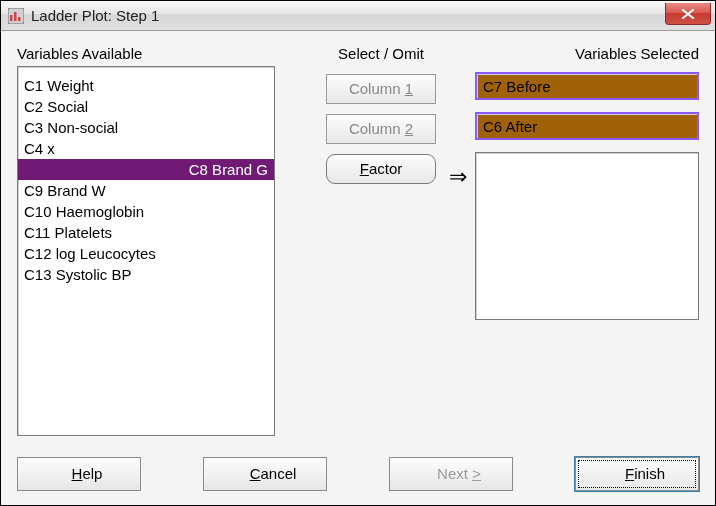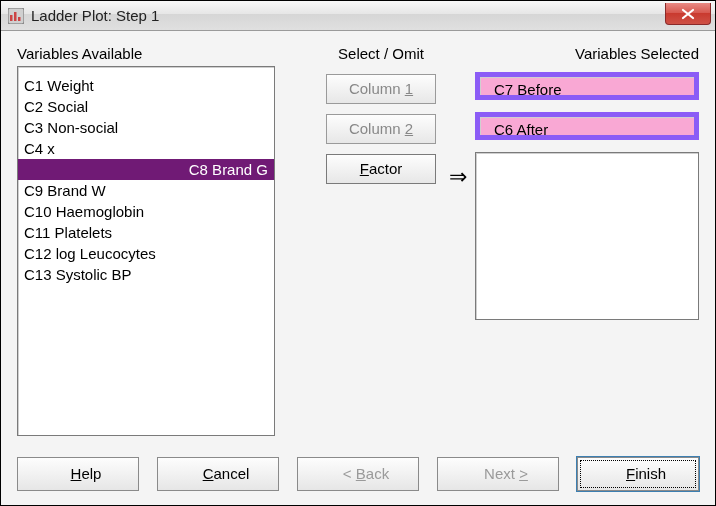--- a/index.html
+++ b/index.html
@@ -109,20 +109,21 @@
     color: #888;
     font-size: 15px;
     text-align: center;
     line-height: 28px;
     cursor: default;
   }
   .sel-btn.enabled {
     color: #000;
     cursor: pointer;
     border-color: #7a7a7a;
+    border-radius: 9px;
   }
   .sel-btn .ul { text-decoration: underline; }
 
   .arrow-icon {
     position: absolute;
     left: 448px; top: 133px;
     font-size: 22px;
     color: #000;
   }
 
@@ -130,24 +131,24 @@
     position: absolute;
     right: 16px; top: 14px;
     width: 224px;
   }
   .right-heading {
     text-align: right;
     margin-bottom: 10px;
   }
   .fieldbox {
     width: 224px; height: 28px;
-    background: #f9a8d4;
-    border: 5px solid #8b5cf6;
+    background: #a16207;
+    border: 2px solid #8b5cf6;
     box-shadow: inset 1px 1px 0 #cfcfcf;
-    padding: 2px 14px;
+    padding: 2px 6px;
     line-height: 22px;
     color: #000;
     margin-bottom: 12px;
   }
   .factorbox {
     width: 224px; height: 168px;
     background: #fff;
     border: 1px solid #7a7a7a;
     box-shadow: inset 1px 1px 0 #cfcfcf;
     padding: 2px 6px;
@@ -247,23 +248,20 @@
     </div>
 
     <div class="button-row">
       <div class="dlg-btn">
         <span class="ul">H</span><span>elp</span>
       </div>
       <div class="dlg-btn">
         <span class="ul">C</span><span>ancel</span>
       </div>
       <div class="dlg-btn disabled">
-        <span>&lt; </span><span class="ul">B</span><span>ack</span>
-      </div>
-      <div class="dlg-btn disabled">
         <span>Next </span><span class="ul">&gt;</span>
       </div>
       <div class="dlg-btn default">
         <span class="ul">F</span><span>inish</span>
       </div>
     </div>
 
   </div>
 </div>
 

